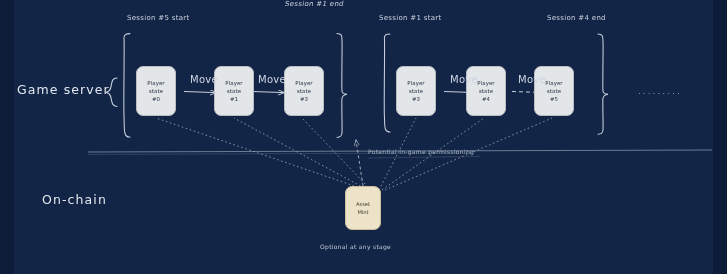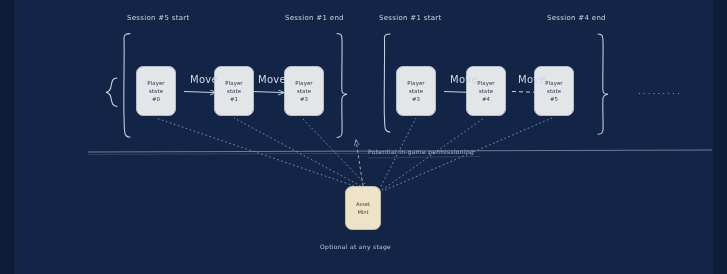--- a/index.html
+++ b/index.html
@@ -158,23 +158,25 @@
 
     <g>
       <path d="M363,186 L356,140" fill="none" stroke="#aab4c6" stroke-width="0.9" stroke-dasharray="3 2.6" marker-end="url(#arrowThin)"></path>
     </g>
 
     <g>
       <path d="M368,158 L480,156.4" fill="none" stroke="#6e7b92" stroke-width="0.6" opacity="0.55"></path>
     </g>
   </svg>
 
+  <div class="lbl lbl-lane" style="left:17px; top:82px;">Game server</div>
+  <div class="lbl lbl-lane" style="left:42px; top:192px;">On-chain</div>
 
   <div class="lbl lbl-session" style="left:127px; top:14px;">Session #5 start</div>
-  <div class="lbl lbl-session" style="left:285px; top:14px;">Session #1 end</div>
+  <div class="lbl lbl-session" style="left:285px; top:0;font-style:italic;">Session #1 end</div>
   <div class="lbl lbl-session" style="left:379px; top:14px;">Session #1 start</div>
   <div class="lbl lbl-session" style="left:547px; top:14px;">Session #4 end</div>
 
   <div class="state-box" style="left:136px; top:66px;">
     <span>Player</span>
     <span>state</span>
     <span>#0</span>
   </div>
   <div class="state-box" style="left:214px; top:66px;">
     <span>Player</span>

